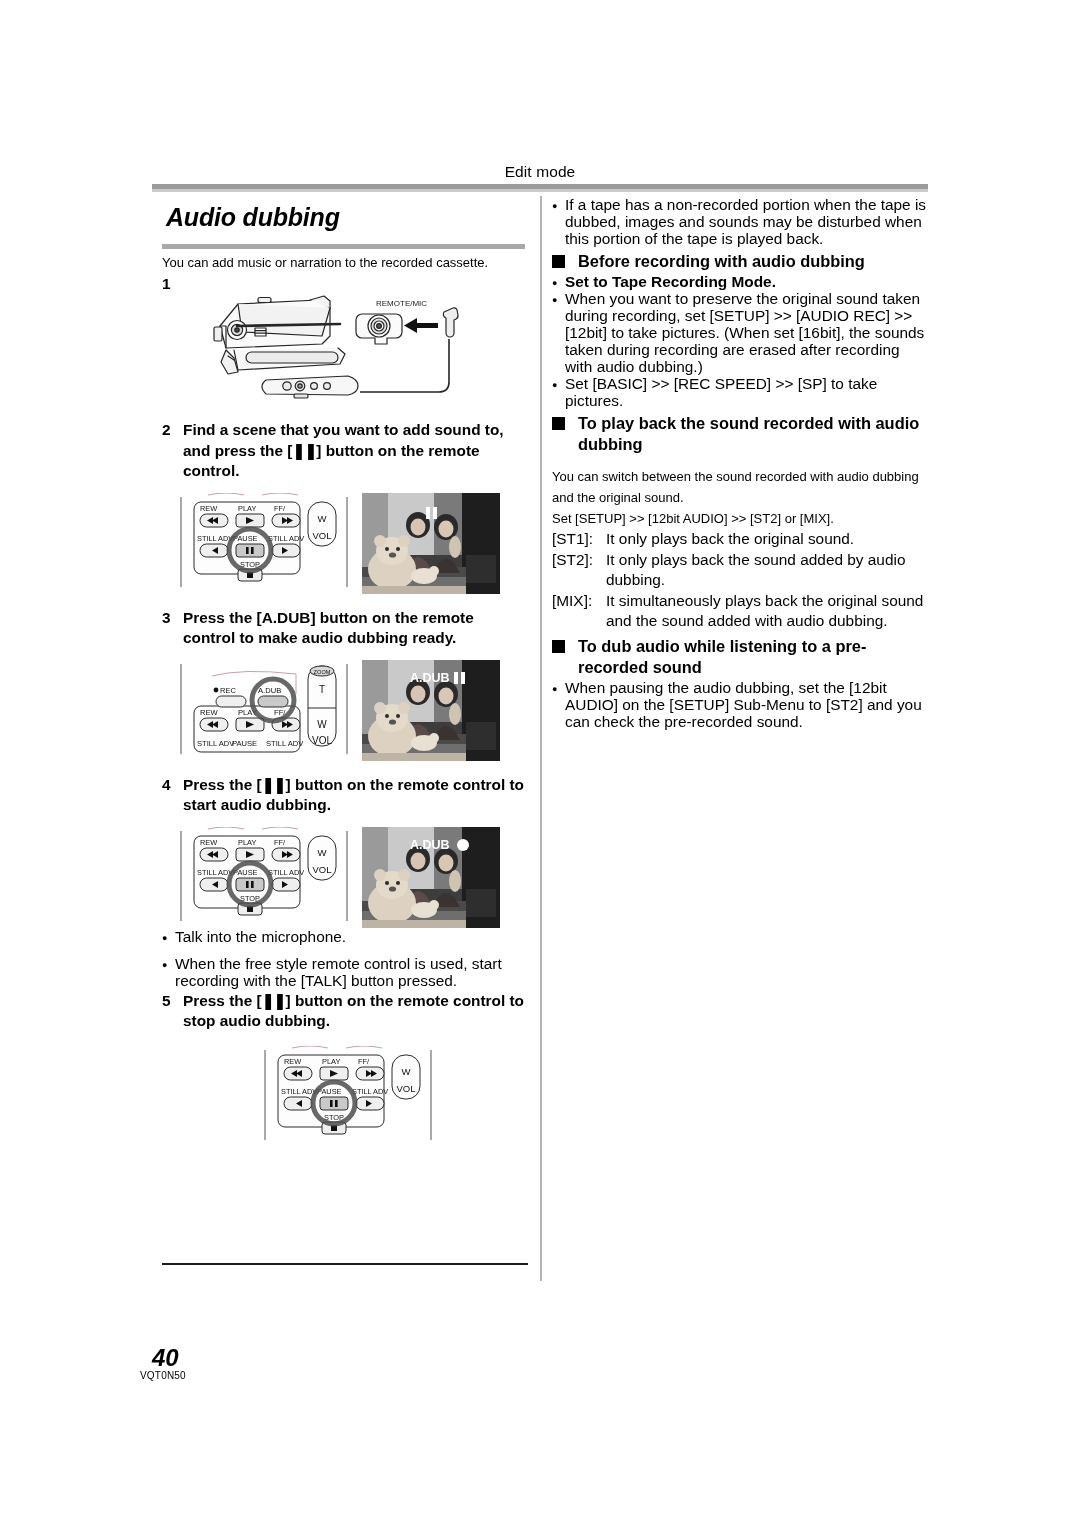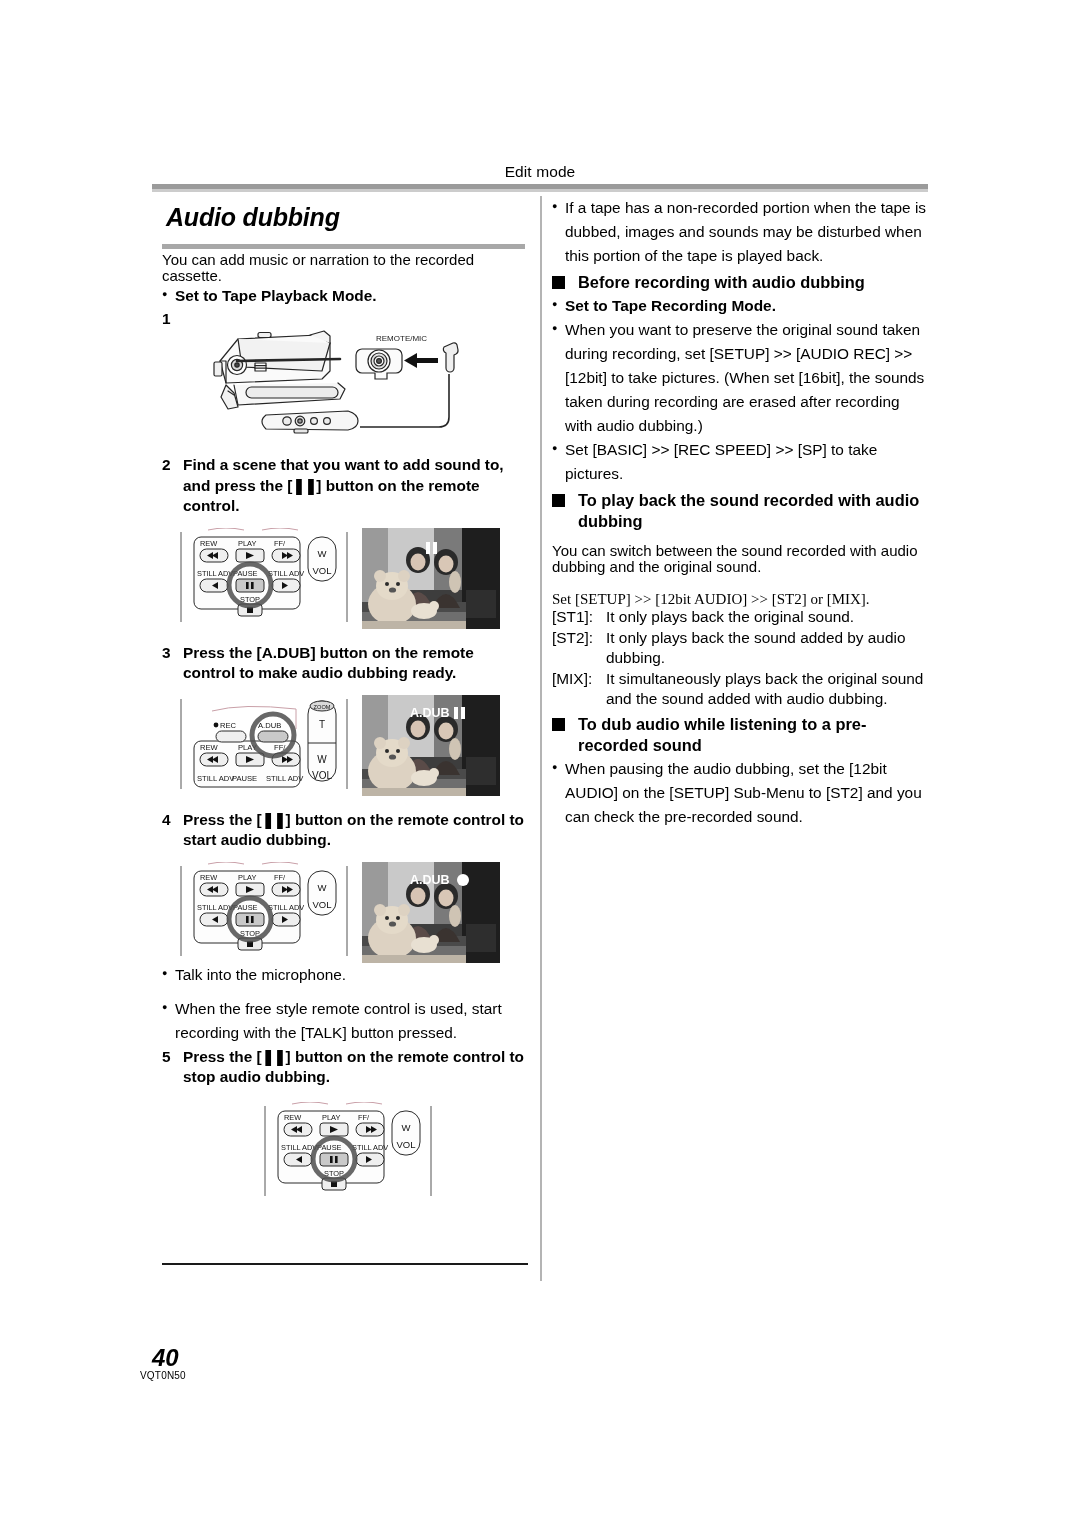--- a/index.html
+++ b/index.html
@@ -75,31 +75,31 @@
     letter-spacing: -.2px;
     margin: 7px 0 12px 4px;
   }
   .title-rule {
     width: 363px; height: 5px;
     background: #a8a8a8;
     margin-top: 5px;
   }
 
   p.body {
-    font-size: 15px;
-    line-height: 16px;
+    font-size: 13px;
+    line-height: 21px;
     margin: 3px 0 0 0;
   }
 
   
   .bul {
     position: relative;
     padding-left: 13px;
     font-size: 15.4px;
-    line-height: 24px;
+    line-height: 17px;
     margin: 0;
   }
   .bul::before {
     content: "\25CF";
     position: absolute;
     left: 0; top: 0;
     font-size: 9px;
     line-height: 21px;
   }
   .bul.bold { font-weight: bold; }
@@ -198,21 +198,20 @@
   <div class="col-divider"></div>
   <div class="bottom-rule"></div>
 
   <div class="colL">
 
     <div class="sect-title">Audio dubbing</div>
     <div class="title-rule"></div>
 
     <p class="body">You can add music or narration to the recorded cassette.</p>
 
-    <p class="bul bold">Set to Tape Playback Mode.</p>
 
     
     <p class="step">
       <span class="num">1</span>
     </p>
 
     
     <svg class="camfig" viewBox="0 0 340 122">
       <g fill="none" stroke="#262626" stroke-width="1.2" stroke-linejoin="round" stroke-linecap="round">
 
@@ -623,21 +622,21 @@
 
     <div class="sqhead">Before recording with audio dubbing</div>
 
     <p class="bul bold">Set to Tape Recording Mode.</p>
     <p class="bul">When you want to preserve the original sound taken during recording, set [SETUP] &gt;&gt; [AUDIO REC] &gt;&gt; [12bit] to take pictures. (When set [16bit], the sounds taken during recording are erased after recording with audio dubbing.)</p>
     <p class="bul">Set [BASIC] &gt;&gt; [REC SPEED] &gt;&gt; [SP] to take pictures.</p>
 
     <div class="sqhead">To play back the sound recorded with audio dubbing</div>
 
     <p class="body" style="margin-top:11px;">You can switch between the sound recorded with audio dubbing and the original sound.</p>
-    <p class="body" style="margin-top:16px;font-family:Liberation Serif, serif;">Set [SETUP] &gt;&gt; [12bit AUDIO] &gt;&gt; [ST2] or [MIX].</p>
+    <p class="body" style="margin-top:0;">Set [SETUP] &gt;&gt; [12bit AUDIO] &gt;&gt; [ST2] or [MIX].</p>
 
     <div class="defrow">
       <span class="dt">[ST1]:</span>
       <span class="dd">It only plays back the original sound.</span>
     </div>
     <div class="defrow">
       <span class="dt">[ST2]:</span>
       <span class="dd">It only plays back the sound added by audio dubbing.</span>
     </div>
     <div class="defrow">

